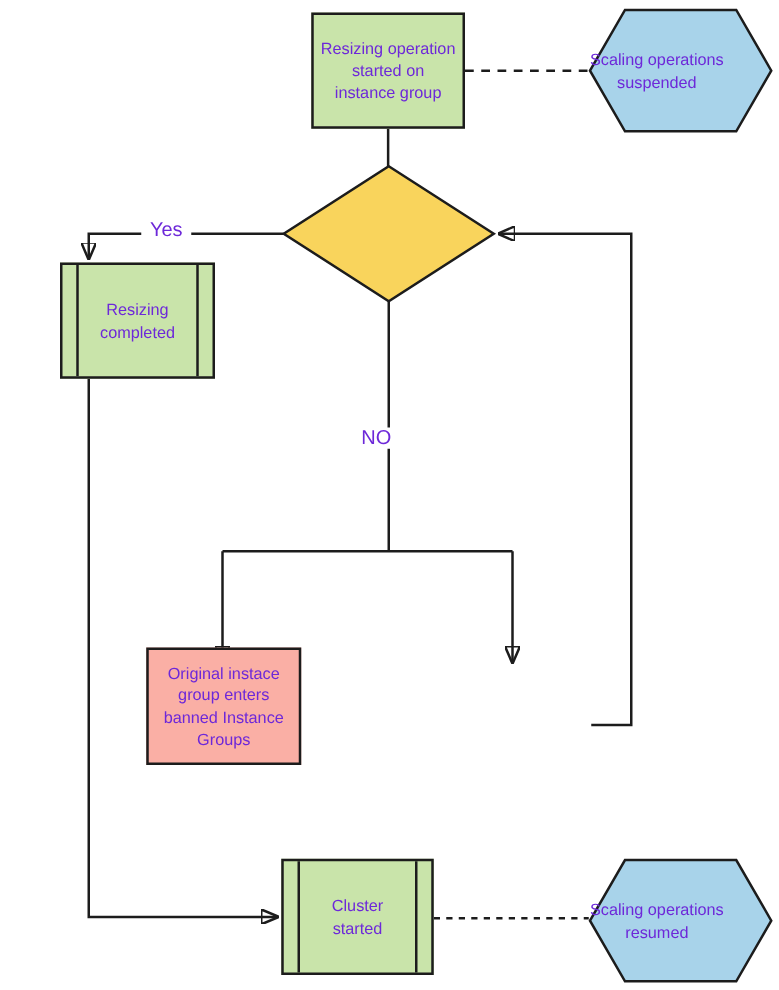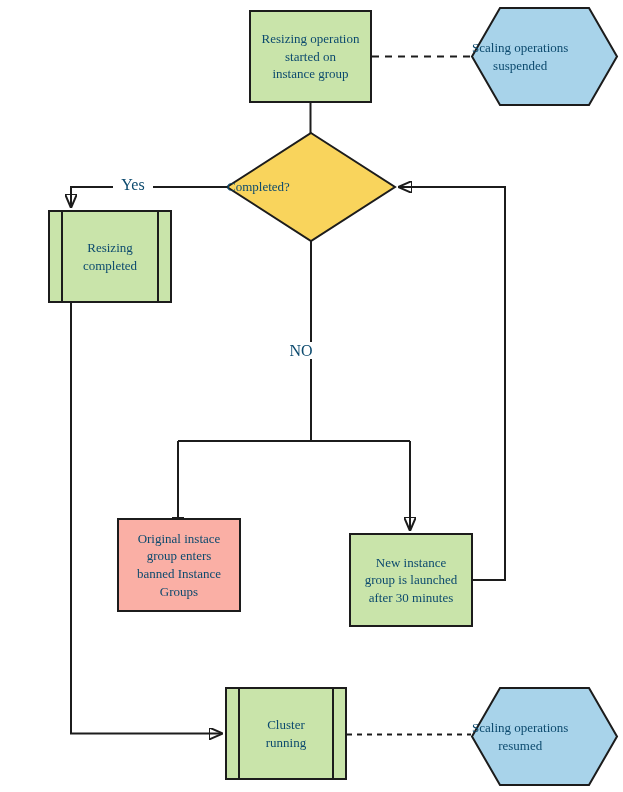--- a/index.html
+++ b/index.html
@@ -5,22 +5,22 @@
   html, body {
     margin: 0;
     padding: 0;
     background: #ffffff;
   }
   .canvas {
     position: relative;
     width: 623px;
     height: 792px;
     background: #ffffff;
-    font-family: Liberation Serif, serif;
-    color: #0c4a6e;
+    font-family: Liberation Sans, sans-serif;
+    color: #6d28d9;
     overflow: hidden;
   }
   svg.wires {
     position: absolute;
     inset: 0;
     z-index: 1;
   }
   svg.wires path, svg.wires polyline {
     fill: none;
     stroke: #1c1c1c;
@@ -117,34 +117,26 @@
 completed</span>
   </div>
 
   <div class="node rect" style="left: 117px; top: 518px; width: 124px; height: 94px; background-color: rgb(250, 175, 165);">
     <span class="node-label">Original instace
 group enters
 banned Instance
 Groups</span>
   </div>
 
-  <div class="node rect" style="left: 349px; top: 533px; width: 124px; height: 94px; background-color: rgb(201, 228, 170);">
-    <span class="node-label">New instance
-group is launched
-after 30 minutes</span>
-  </div>
 
   <div class="node rect predef" style="left: 225px; top: 687px; width: 122px; height: 93px; background-color: rgb(201, 228, 170);">
     <span class="node-label">Cluster
-running</span>
+started</span>
   </div>
 
-  <div class="overlay" style="left:227px; top:133px; width:168px; height:108px;">
-    <span class="node-label">Completed?</span>
-  </div>
 
   <div class="overlay" style="left:472px; top:8px; width:145px; height:97px;">
     <span class="node-label">Scaling operations
 suspended</span>
   </div>
 
   <div class="overlay" style="left:472px; top:688px; width:145px; height:97px;">
     <span class="node-label">Scaling operations
 resumed</span>
   </div>

